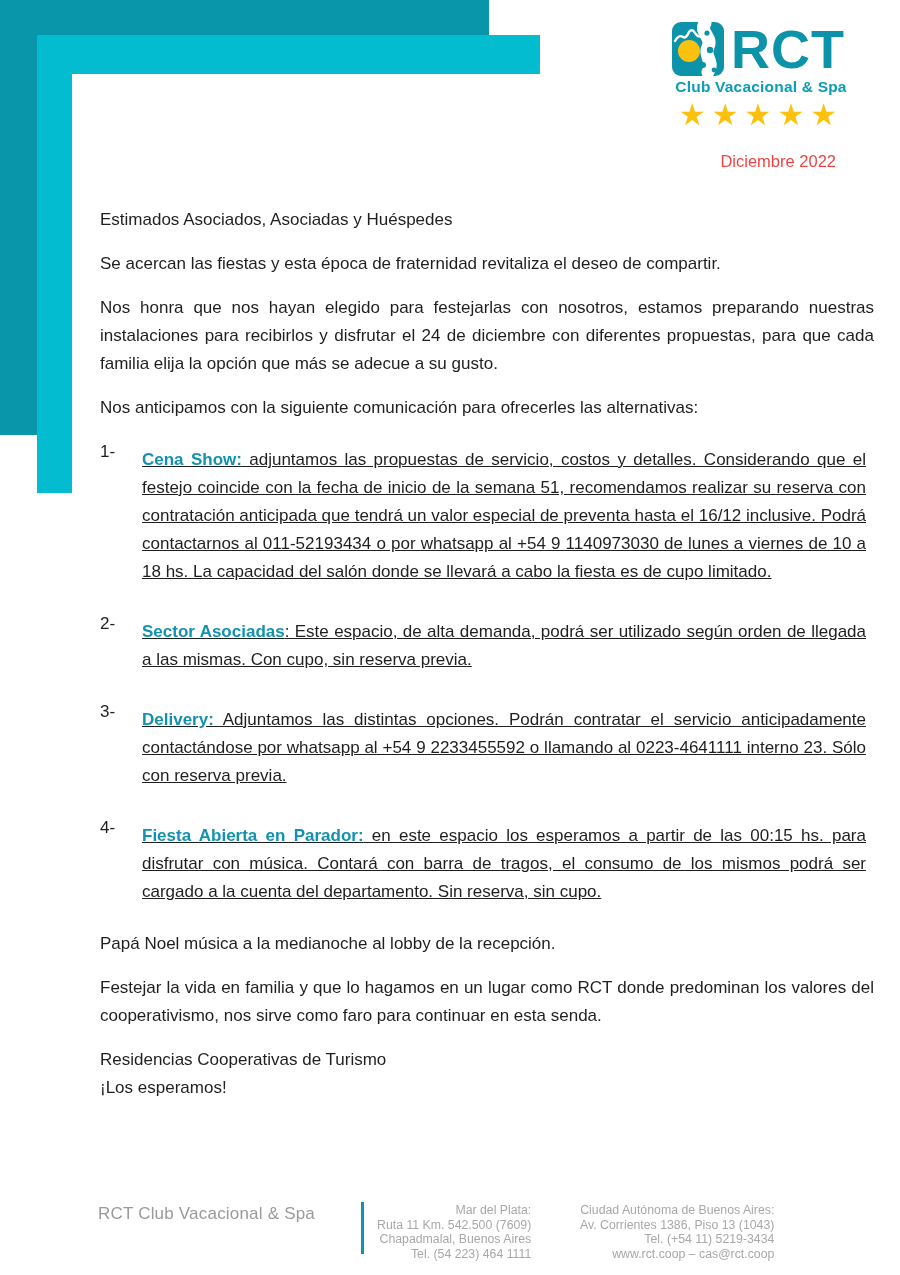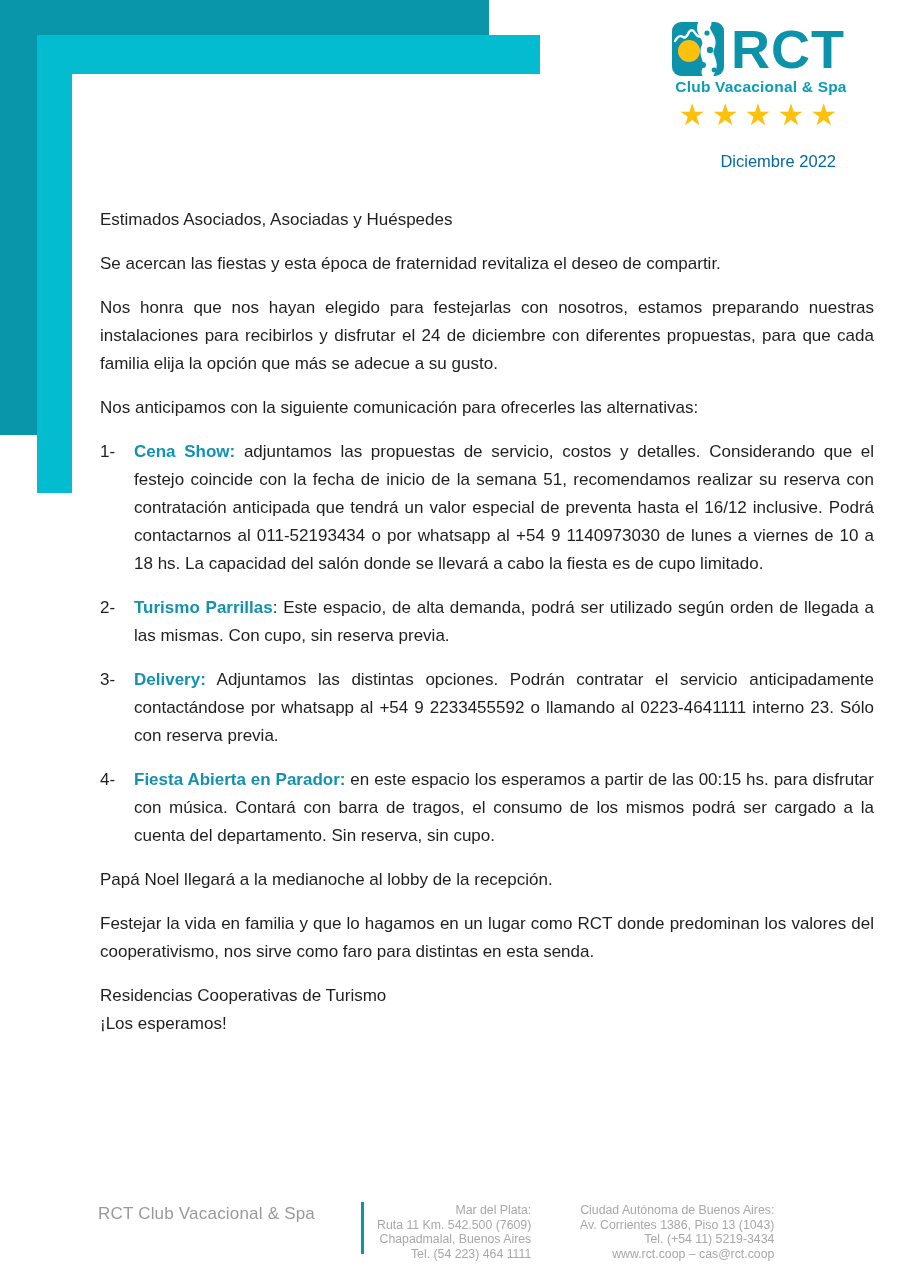--- a/index.html
+++ b/index.html
@@ -19,33 +19,33 @@
   .logo-icon{display:block;flex:0 0 auto;}
   .logo-text{
     font-size:54px;font-weight:bold;line-height:52px;color:#0c93a9;letter-spacing:1px;
   }
   .tagline{
     margin-top:2px;text-align:center;font-weight:bold;font-size:15.5px;
     color:#0a9db3;letter-spacing:.2px;white-space:nowrap;
   }
   .stars{margin-top:3px;text-align:center;color:#fcc10d;font-size:30px;line-height:32px;letter-spacing:6px;white-space:nowrap;}
   .stars span{display:inline-block;}
-  .letter-date{margin-top:21px;text-align:right;padding-right:14px;font-size:16.5px;color:#0369a1;}
+  .letter-date{margin-top:21px;text-align:right;padding-right:14px;font-size:16.5px;color:#ef4444;}
 
   
   .content{
     position:absolute;left:100px;top:206px;width:774px;z-index:5;
     font-size:17px;line-height:28px;color:#1f1f1f;
   }
   .content p{margin:0 0 16px 0;}
   .justify{text-align:justify;}
   .options{list-style:none;margin:0;padding:0;}
   .options li{display:grid;grid-template-columns:34px 1fr;margin:0 0 16px 0;}
   .options .num{text-align:left;}
-  .options p{margin:0;}
+  .options p{margin:8px;text-decoration:underline;}
   .item-title{color:#1192b0;font-weight:bold;}
   .gap-top{margin-top:24px;}
   .tight{margin-bottom:0 !important;}
 
   
   .footer{position:absolute;left:0;top:1196px;width:900px;height:70px;z-index:5;}
   .footer-brand{position:absolute;left:98px;top:8px;font-size:17px;color:#9a9a9a;letter-spacing:.2px;}
   .footer-bar{position:absolute;left:361px;top:6px;width:3px;height:52px;background:#1094a9;}
   .f-col{position:absolute;top:7px;font-size:12.3px;line-height:14.6px;color:#a8a8a8;text-align:right;}
   .f-col-1{left:377px;}
@@ -87,34 +87,34 @@
     <p class="justify">Nos honra que nos hayan elegido para festejarlas con nosotros, estamos preparando nuestras instalaciones para recibirlos y disfrutar el 24 de diciembre con diferentes propuestas, para que cada familia elija la opción que más se adecue a su gusto.</p>
     <p>Nos anticipamos con la siguiente comunicación para ofrecerles las alternativas:</p>
 
     <ol class="options">
       <li>
         <span class="num">1-</span>
         <p class="justify"><span class="item-title">Cena Show:</span><span> adjuntamos las propuestas de servicio, costos y detalles. Considerando que el festejo coincide con la fecha de inicio de la semana 51, recomendamos realizar su reserva con contratación anticipada que tendrá un valor especial de preventa hasta el 16/12 inclusive. Podrá contactarnos al 011-52193434 o por whatsapp al +54 9 1140973030 de lunes a viernes de 10 a 18 hs. La capacidad del salón donde se llevará a cabo la fiesta es de cupo limitado.</span></p>
       </li>
       <li>
         <span class="num">2-</span>
-        <p class="justify"><span class="item-title">Turismo Parrillas</span><span>: Este espacio, de alta demanda, podrá ser utilizado según orden de llegada a las mismas. Con cupo, sin reserva previa.</span></p>
+        <p class="justify"><span class="item-title">Sector Asociadas</span><span>: Este espacio, de alta demanda, podrá ser utilizado según orden de llegada a las mismas. Con cupo, sin reserva previa.</span></p>
       </li>
       <li>
         <span class="num">3-</span>
         <p class="justify"><span class="item-title">Delivery:</span><span> Adjuntamos las distintas opciones. Podrán contratar el servicio anticipadamente contactándose por whatsapp al +54 9 2233455592 o llamando al 0223-4641111 interno 23. Sólo con reserva previa.</span></p>
       </li>
       <li>
         <span class="num">4-</span>
         <p class="justify"><span class="item-title">Fiesta Abierta en Parador:</span><span> en este espacio los esperamos a partir de las 00:15 hs. para disfrutar con música. Contará con barra de tragos, el consumo de los mismos podrá ser cargado a la cuenta del departamento. Sin reserva, sin cupo.</span></p>
       </li>
     </ol>
 
-    <p>Papá Noel llegará a la medianoche al lobby de la recepción.</p>
-    <p class="justify gap-top">Festejar la vida en familia y que lo hagamos en un lugar como RCT donde predominan los valores del cooperativismo, nos sirve como faro para distintas en esta senda.</p>
+    <p>Papá Noel música a la medianoche al lobby de la recepción.</p>
+    <p class="justify gap-top">Festejar la vida en familia y que lo hagamos en un lugar como RCT donde predominan los valores del cooperativismo, nos sirve como faro para continuar en esta senda.</p>
     <p class="tight">Residencias Cooperativas de Turismo</p>
     <p class="tight">¡Los esperamos!</p>
   </main>
 
   <footer class="footer">
     <div class="footer-brand">RCT Club Vacacional &amp; Spa</div>
     <div class="footer-bar"></div>
     <div class="f-col f-col-1">
       <div>Mar del Plata:</div>
       <div>Ruta 11 Km. 542.500 (7609)</div>

